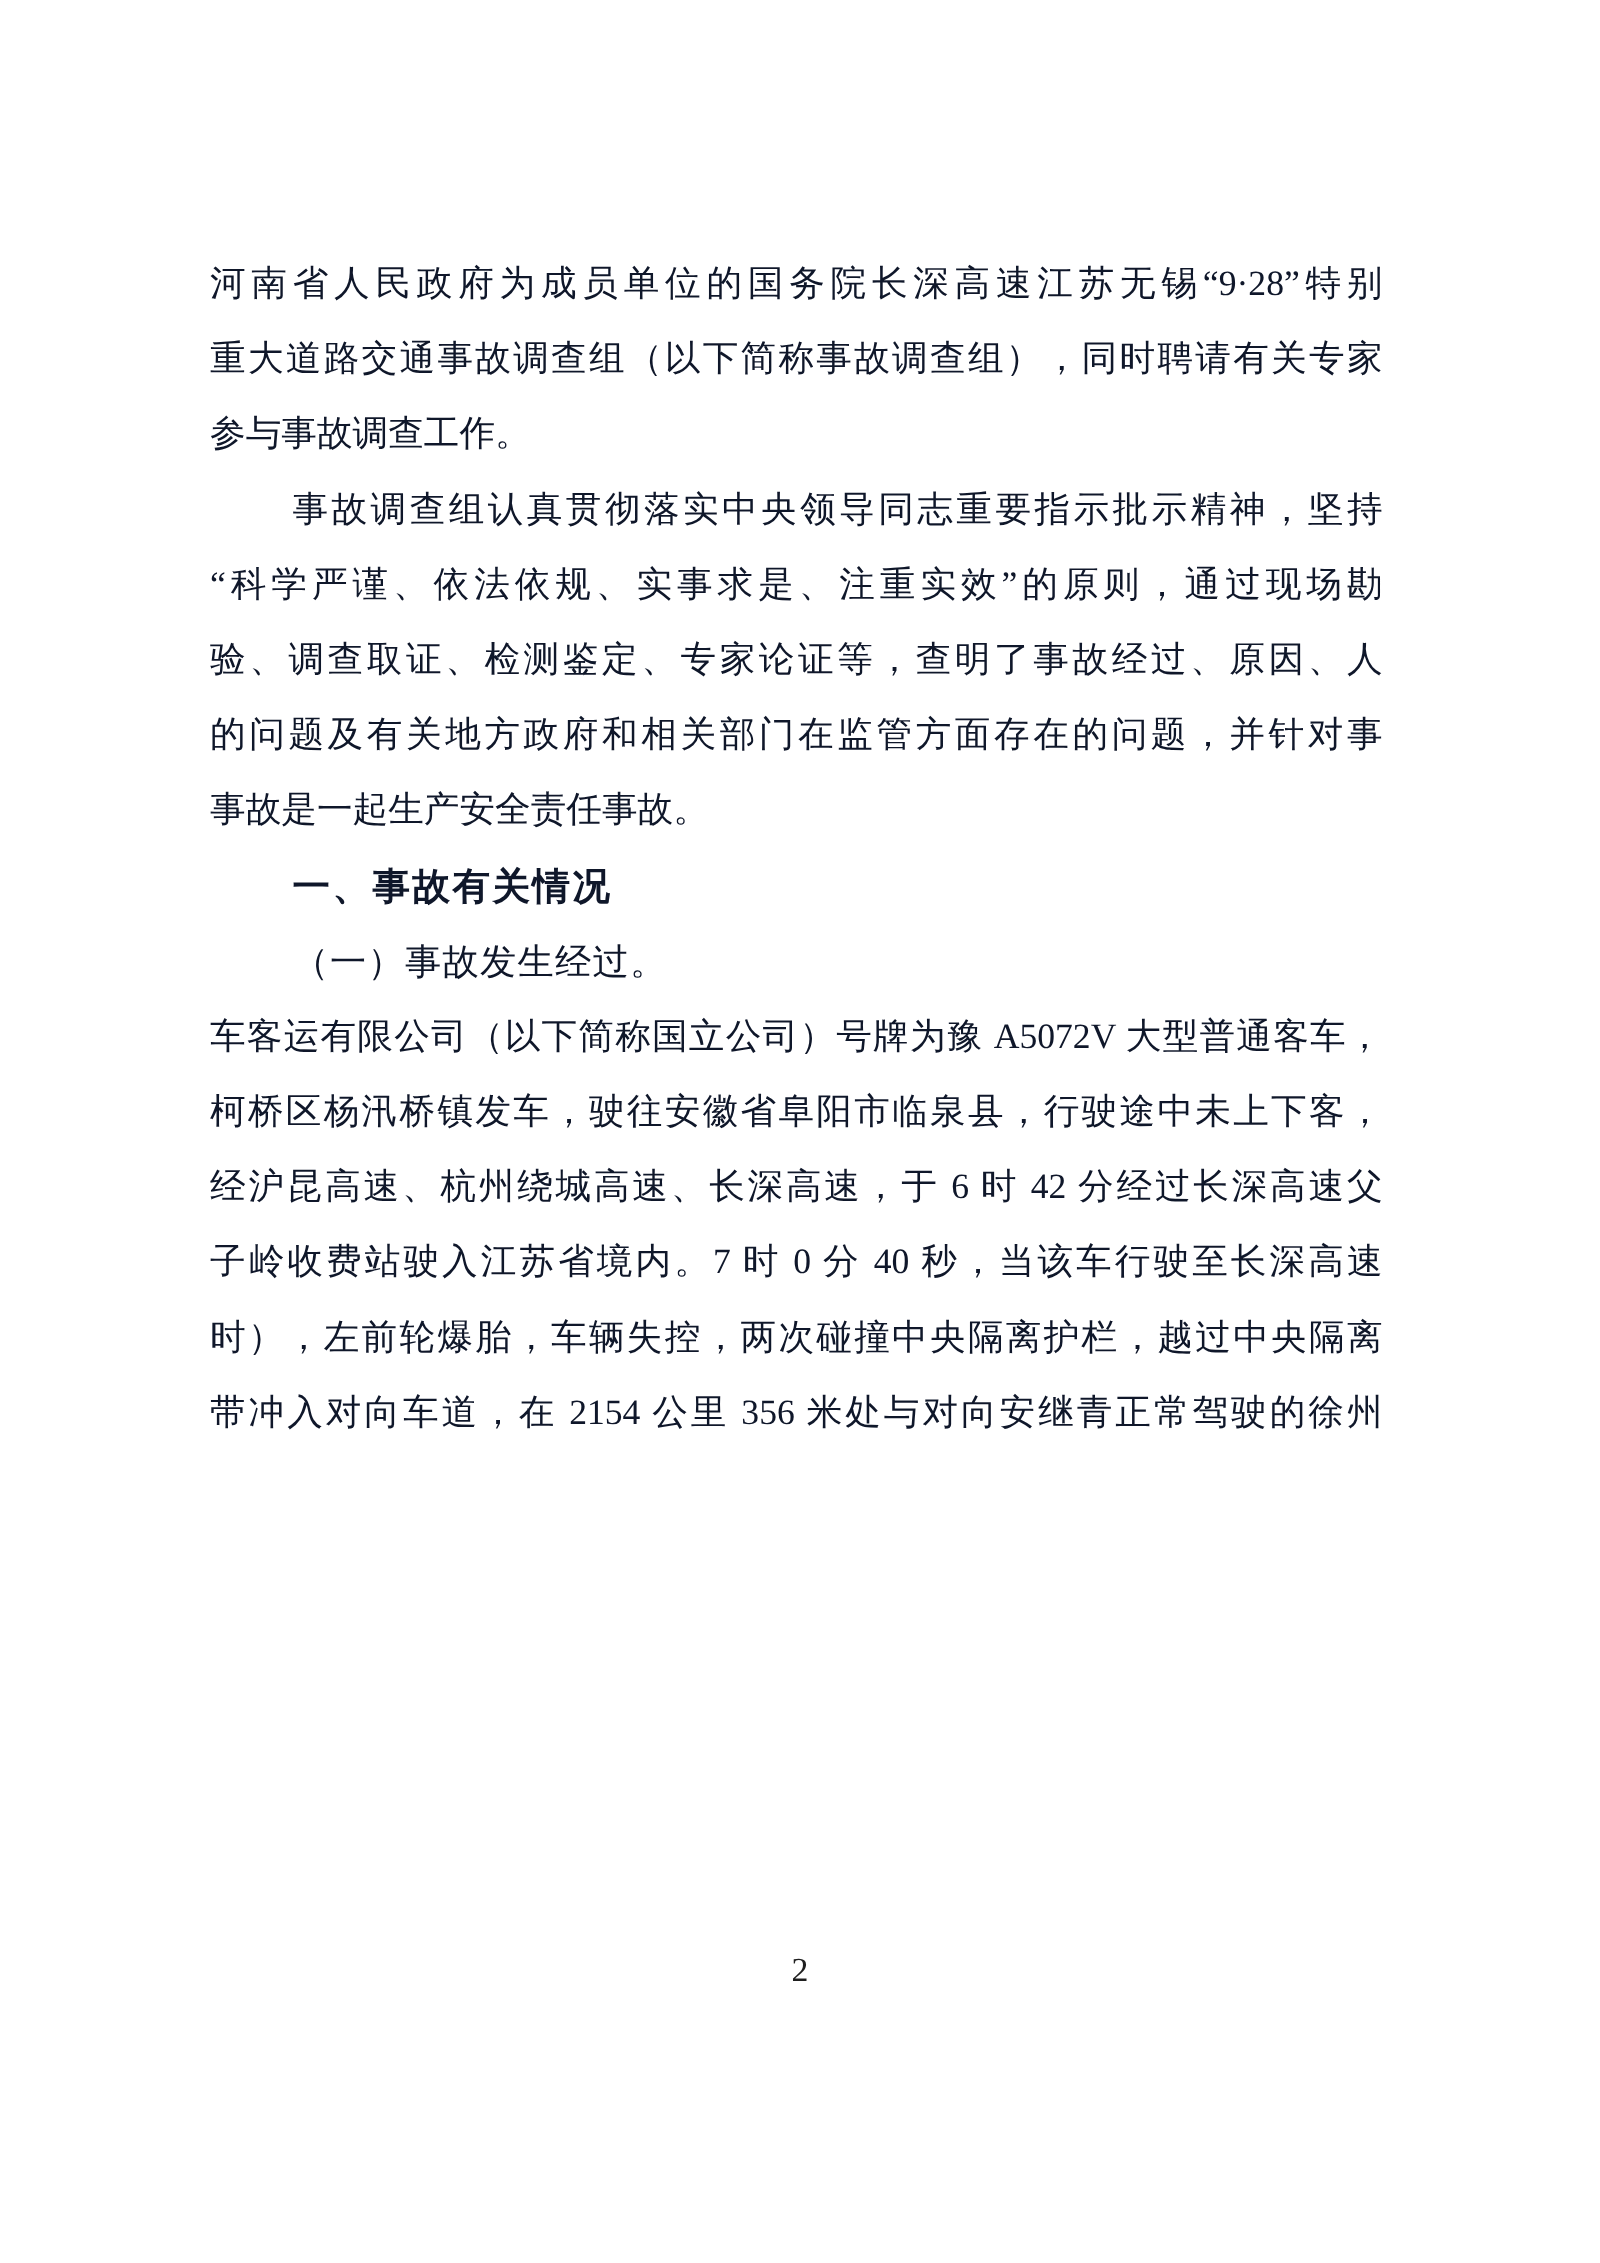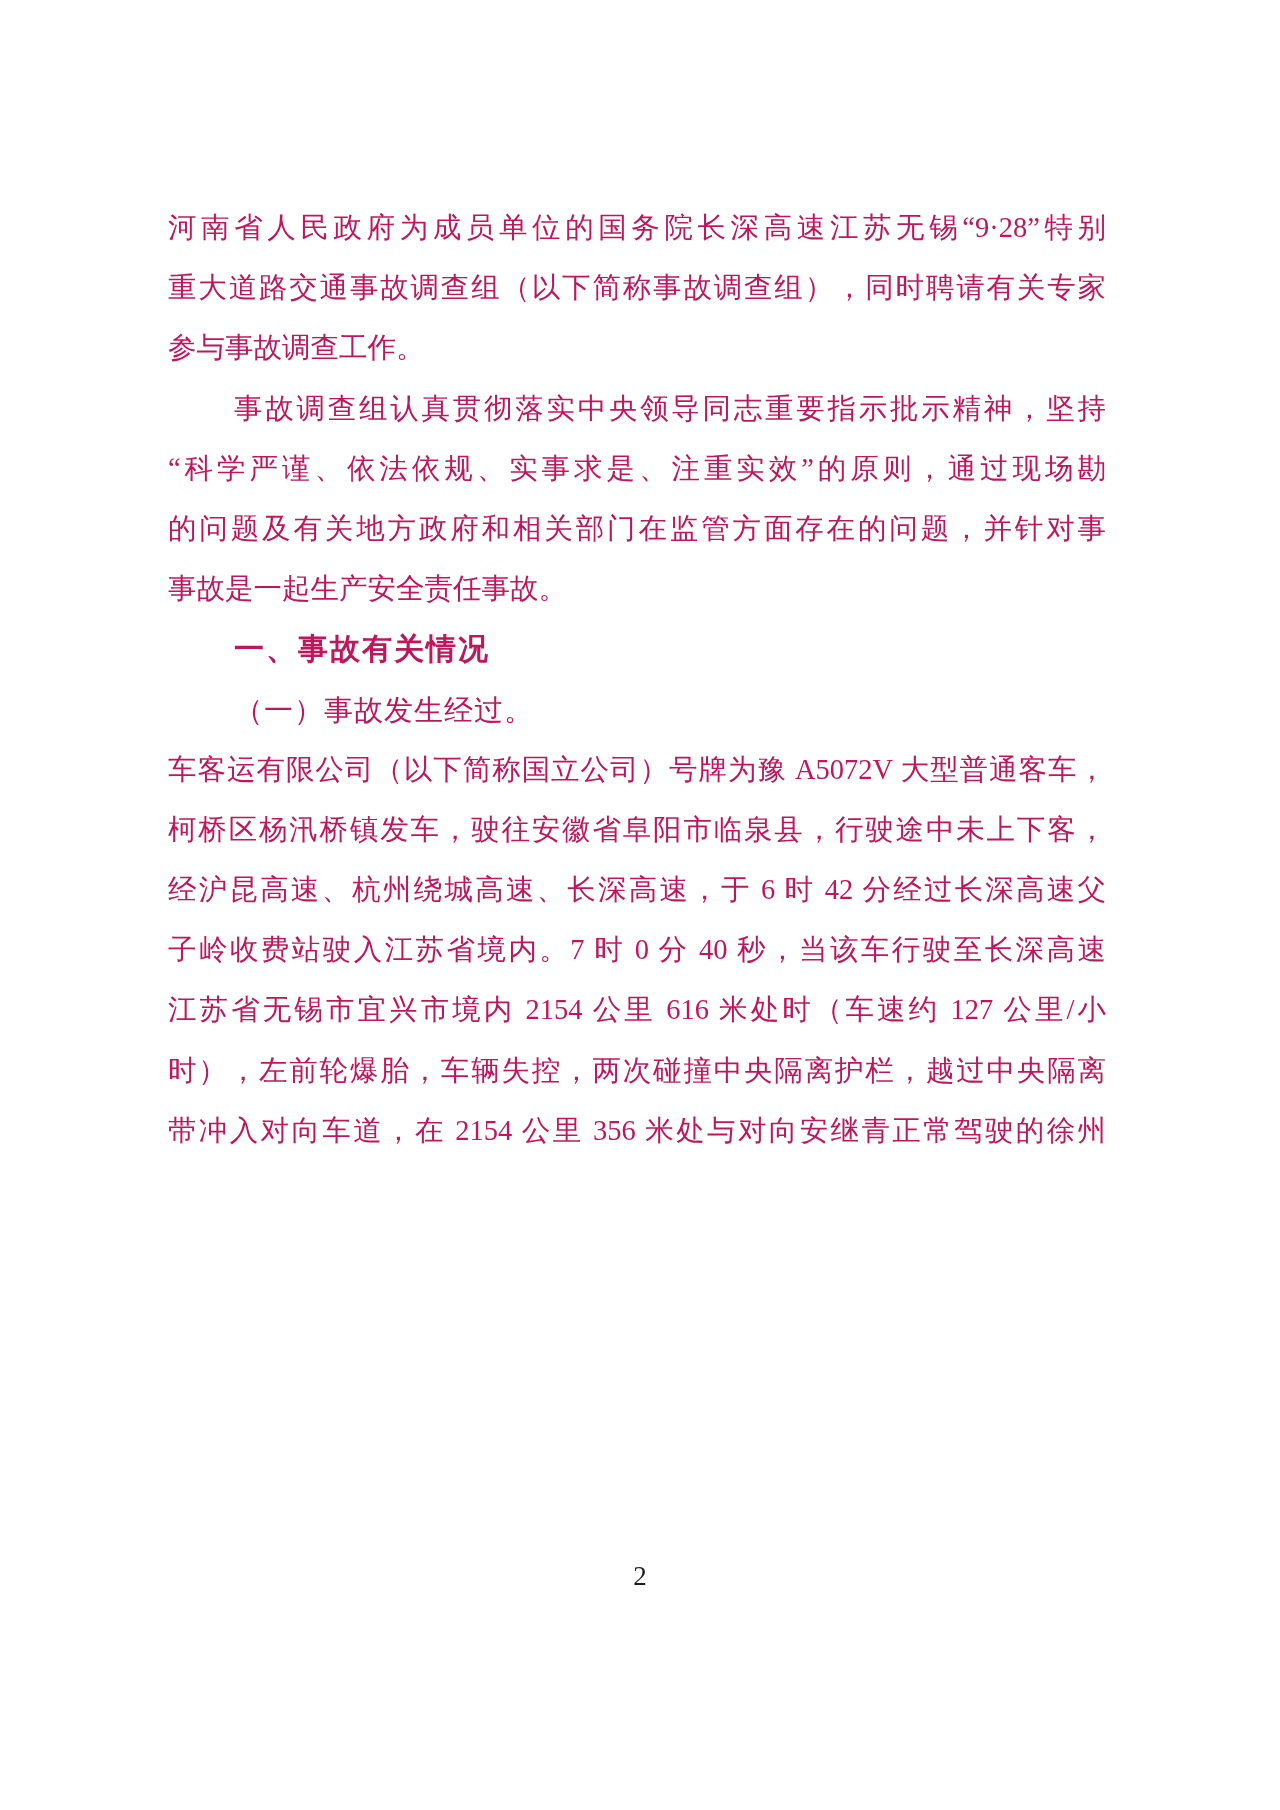--- a/index.html
+++ b/index.html
@@ -18,21 +18,21 @@
   .textblock {
     position: absolute;
     left: 168px;
     top: 198px;
     width: 938px;
   }
   .line {
     height: 60.2px;
     line-height: 60.2px;
     font-size: 28.5px;
-    color: #be185d;
+    color: #0f172a;
     text-align: justify;
     text-align-last: justify;
     overflow: hidden;
     white-space: normal;
   }
   .line.nojust {
     text-align: left;
     text-align-last: left;
   }
   .line.indent {
@@ -65,26 +65,26 @@
 </head>
 <body>
 
 <div class="page">
   <div class="textblock">
       <div class="line body just">河南省人民政府为成员单位的国务院长深高速江苏无锡“9·28”特别</div>
       <div class="line body just">重大道路交通事故调查组（以下简称事故调查组），同时聘请有关专家</div>
       <div class="line body nojust">参与事故调查工作。</div>
       <div class="line body indent just">事故调查组认真贯彻落实中央领导同志重要指示批示精神，坚持</div>
       <div class="line body just">“科学严谨、依法依规、实事求是、注重实效”的原则，通过现场勘</div>
+      <div class="line body just">验、调查取证、检测鉴定、专家论证等，查明了事故经过、原因、人</div>
       <div class="line body just">的问题及有关地方政府和相关部门在监管方面存在的问题，并针对事</div>
       <div class="line body nojust">事故是一起生产安全责任事故。</div>
       <div class="line heading1 indent nojust">一、事故有关情况</div>
       <div class="line heading2 indent nojust">（一）事故发生经过。</div>
       <div class="line body just">车客运有限公司（以下简称国立公司）号牌为豫 A5072V 大型普通客车，</div>
       <div class="line body just">柯桥区杨汛桥镇发车，驶往安徽省阜阳市临泉县，行驶途中未上下客，</div>
       <div class="line body just">经沪昆高速、杭州绕城高速、长深高速，于 6 时 42 分经过长深高速父</div>
       <div class="line body just">子岭收费站驶入江苏省境内。7 时 0 分 40 秒，当该车行驶至长深高速</div>
-      <div class="line body just">江苏省无锡市宜兴市境内 2154 公里 616 米处时（车速约 127 公里/小</div>
       <div class="line body just">时），左前轮爆胎，车辆失控，两次碰撞中央隔离护栏，越过中央隔离</div>
       <div class="line body just">带冲入对向车道，在 2154 公里 356 米处与对向安继青正常驾驶的徐州</div>
     </div>
   <div class="pagenum">2</div>
 </div>
 
 </body></html>

